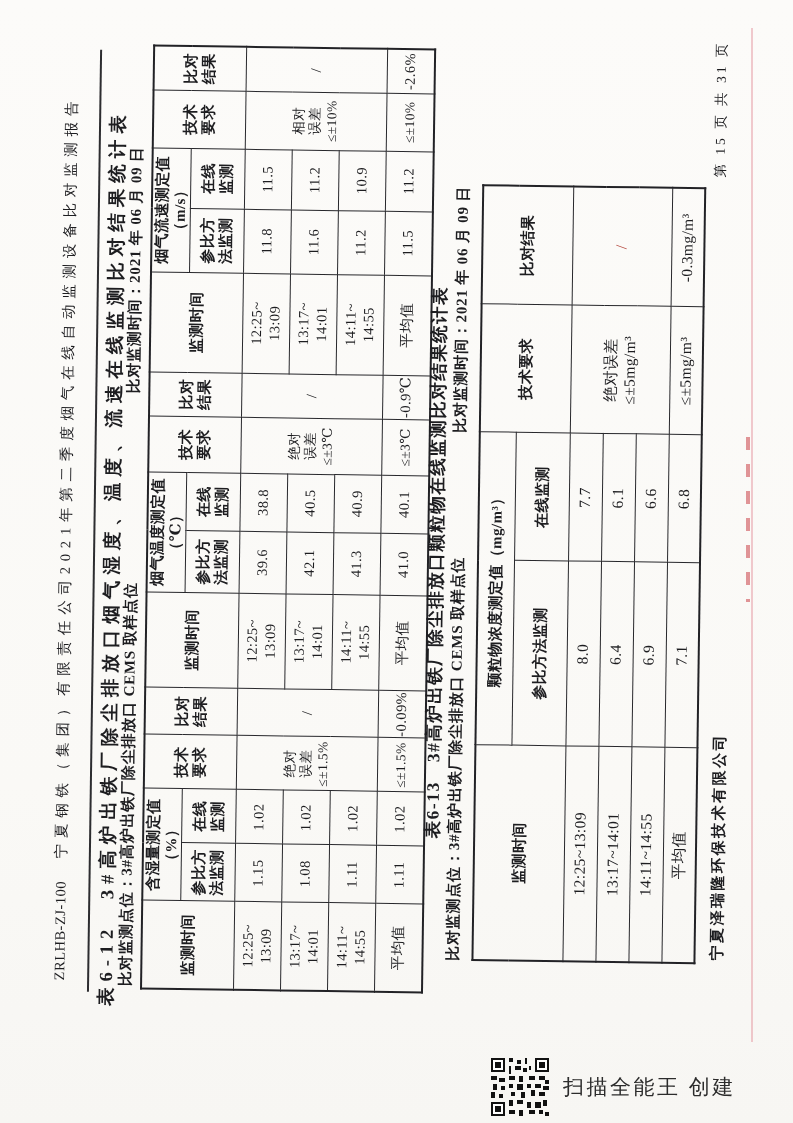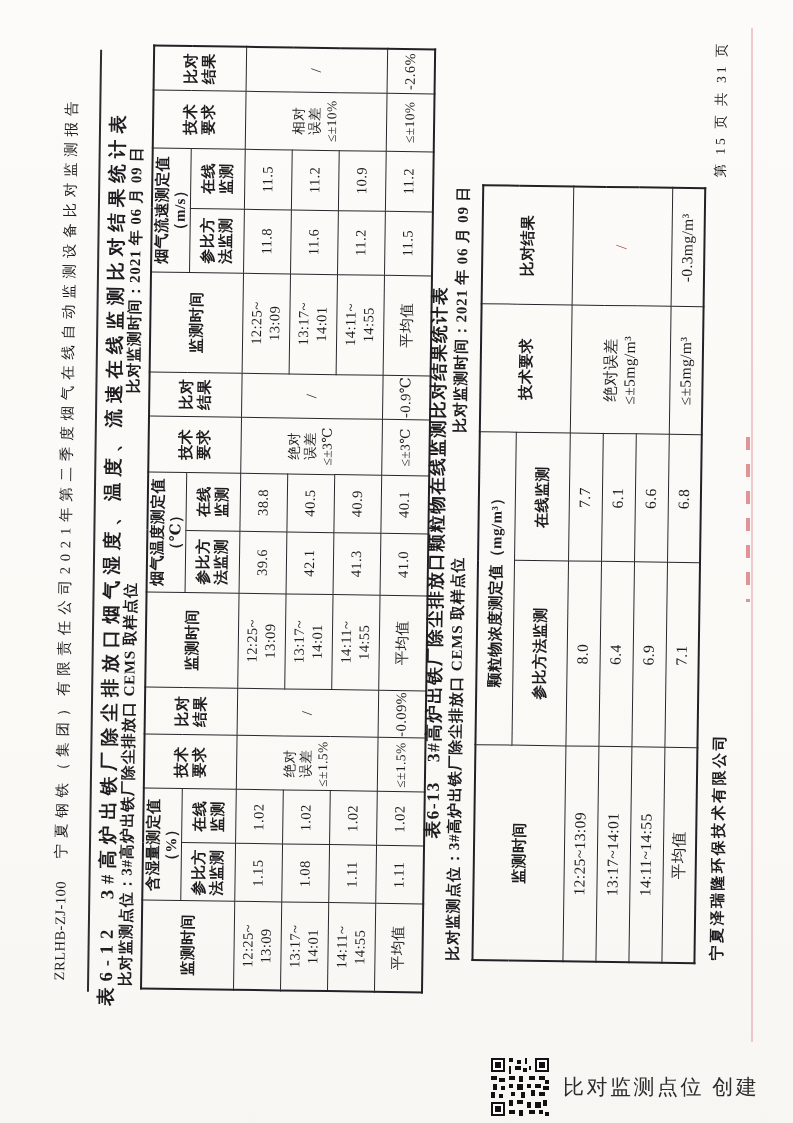--- a/index.html
+++ b/index.html
@@ -272,15 +272,15 @@
         <path d="M0 0h7v7H0z M22 0h7v7h-7z M0 22h7v7H0z"></path>
       </g>
       <g fill="#fff">
         <path d="M1 1h5v5H1z M23 1h5v5h-5z M1 23h5v5H1z"></path>
       </g>
       <g fill="#111">
         <path d="M2 2h3v3H2z M24 2h3v3h-3z M2 24h3v3H2z"></path>
         <path d="M9 0h2v2H9z M13 1h2v2h-2z M17 0h1v3h-1z M9 4h1v4H9z M12 4h3v2h-3z M16 5h2v2h-2z M19 4h1v2h-1z M0 9h3v2H0z M4 10h3v2H4z M9 9h3v2H9z M14 9h2v3h-2z M19 9h3v2h-3z M24 9h3v2h-3z M27 11h2v2h-2z M1 13h2v3H1z M5 14h2v2H5z M9 13h2v2H9z M13 13h3v3h-3z M18 13h2v2h-2z M22 13h3v2h-3z M26 14h3v2h-3z M0 17h2v3H0z M4 18h2v2H4z M10 17h2v2h-2z M15 17h2v3h-2z M20 16h2v3h-2z M24 17h3v2h-3z M9 21h2v3H9z M13 21h3v2h-3z M18 22h2v3h-2z M22 22h3v3h-3z M26 21h2v3h-2z M9 26h3v2H9z M14 26h2v3h-2z M19 26h3v2h-3z M24 26h2v2h-2z M27 27h2v2h-2z"></path>
       </g>
     </svg>
-    <span class="wm-text">比对监测点位 创建</span>
+    <span class="wm-text">扫描全能王 创建</span>
   </div>
 </div>
 
 </body></html>

